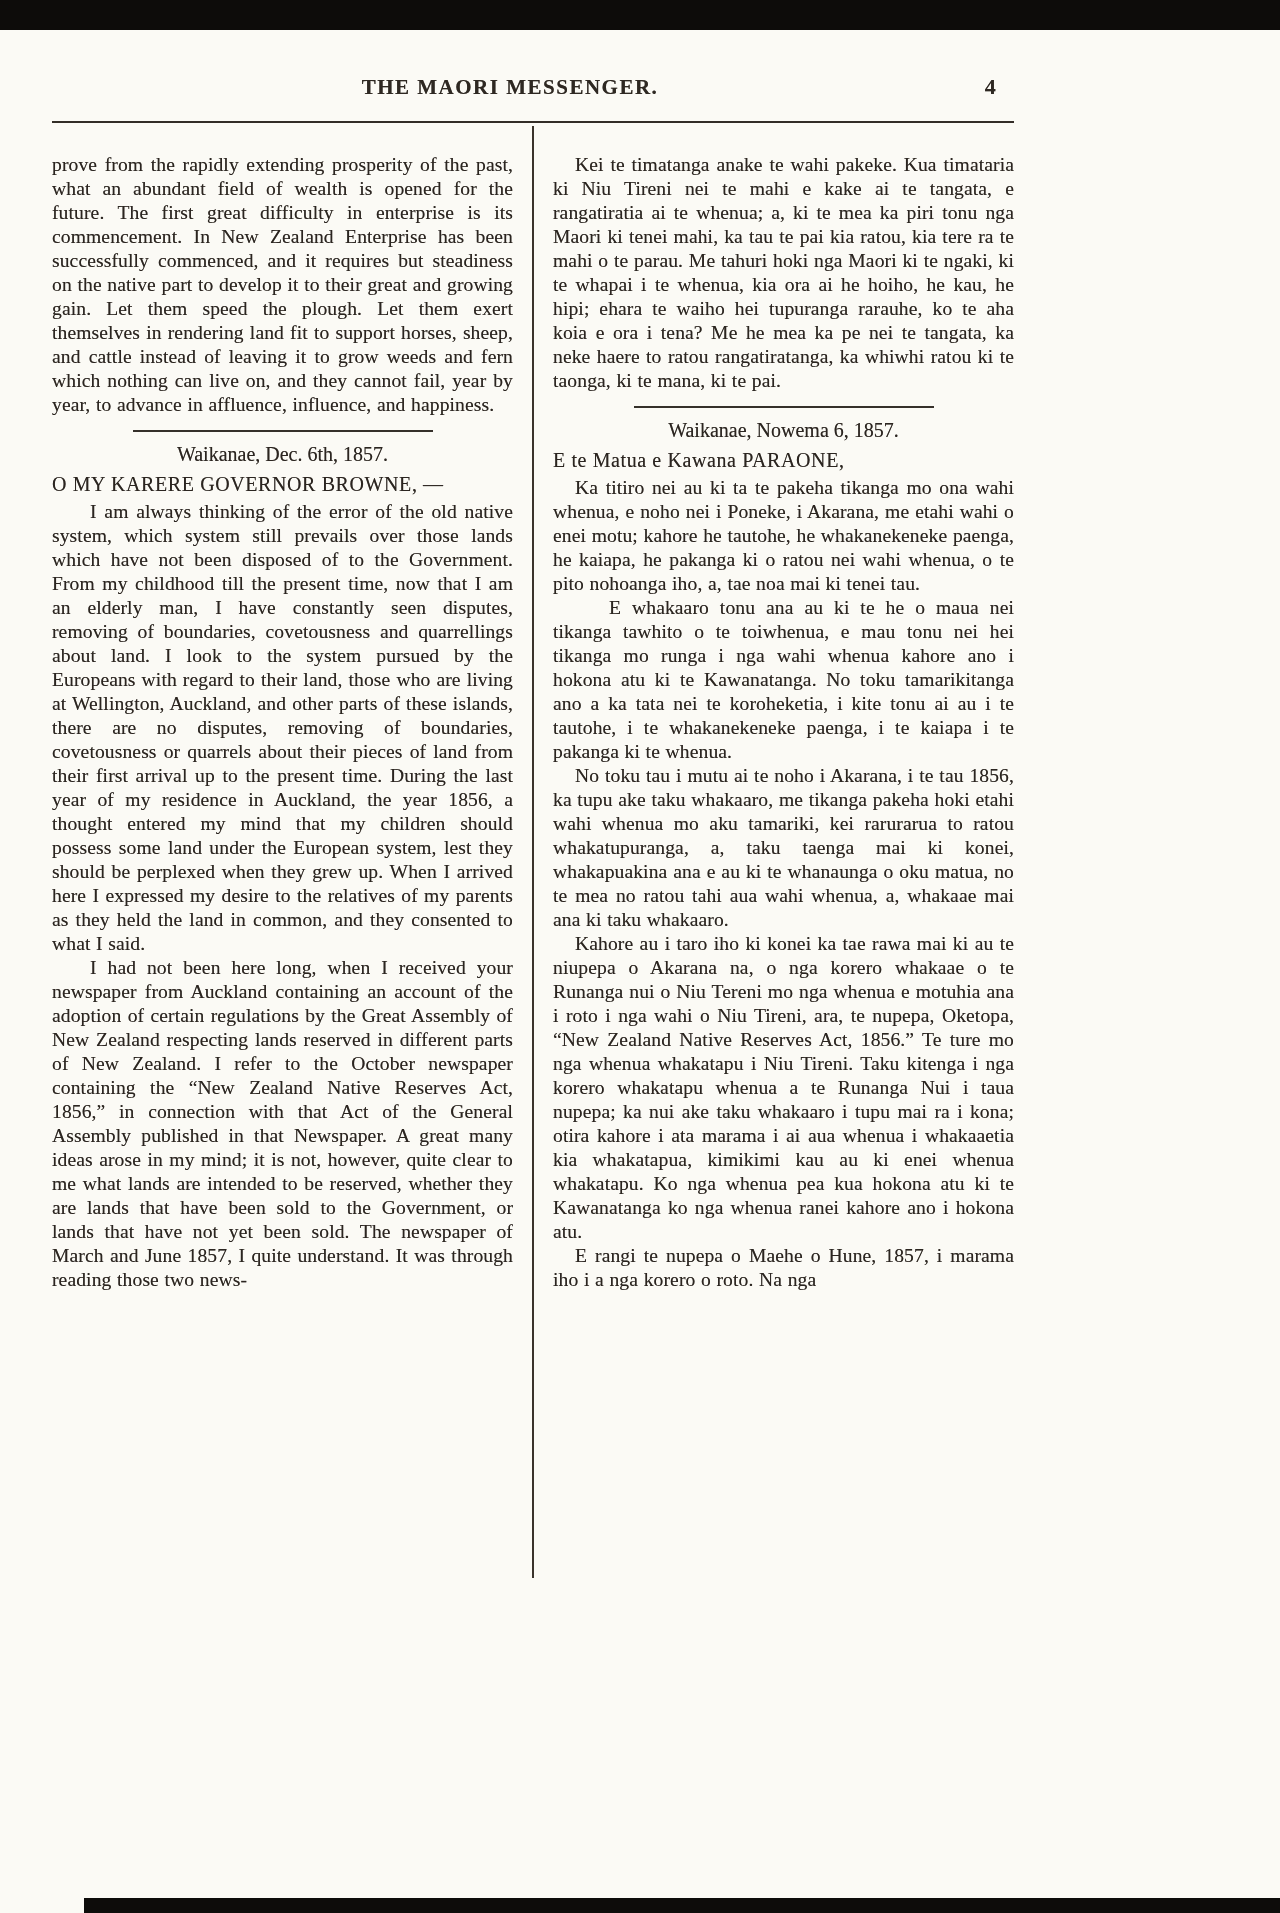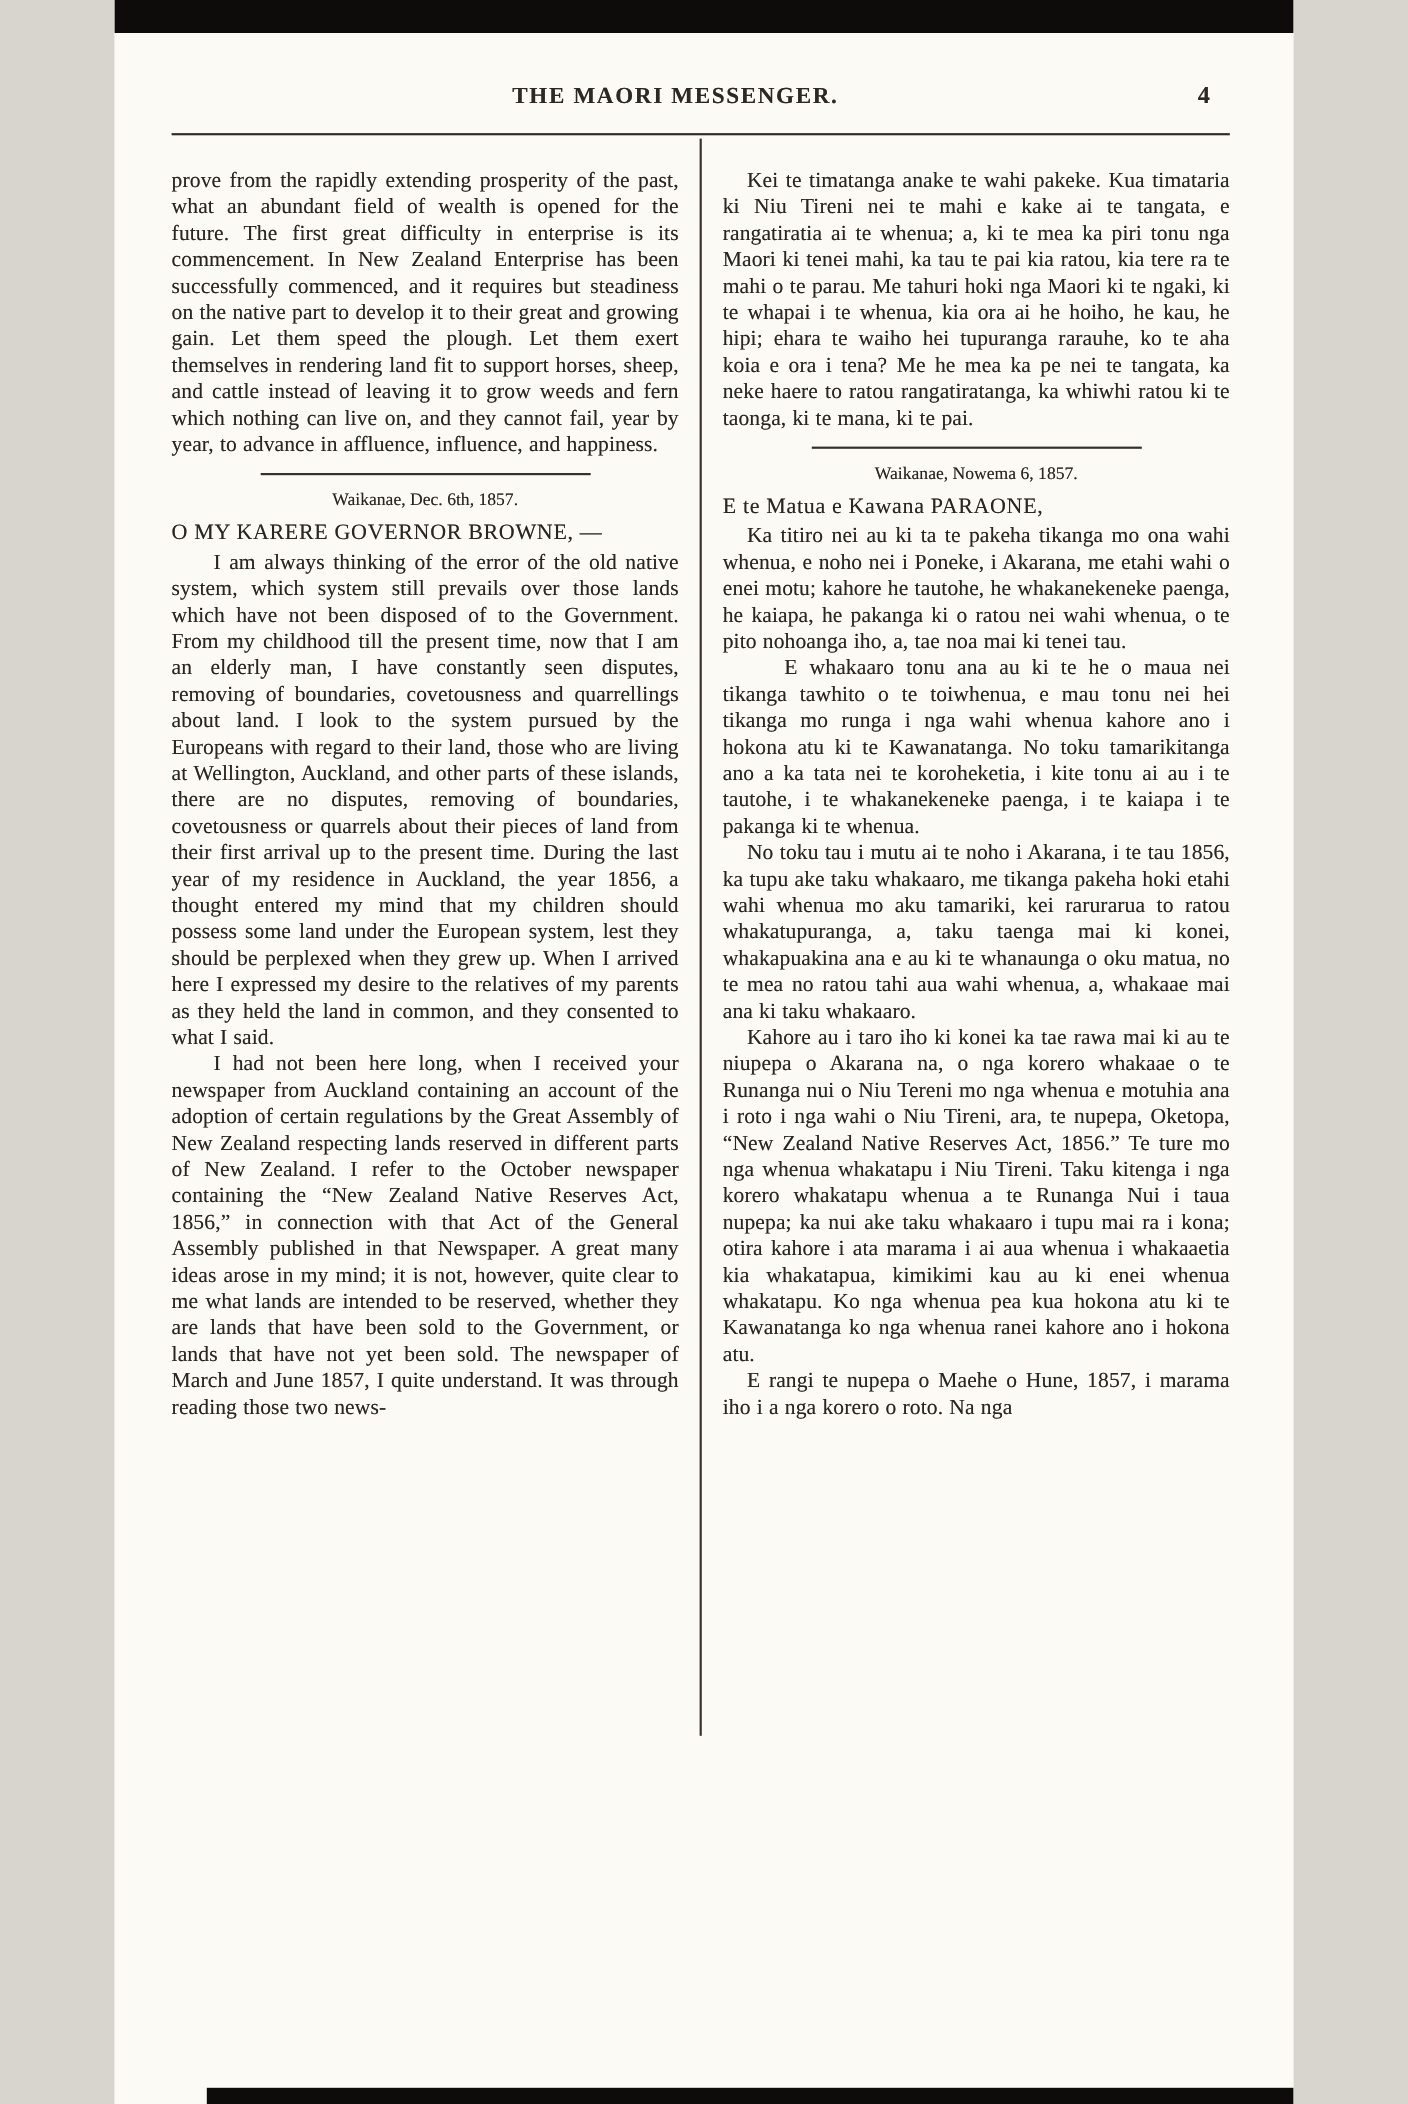--- a/index.html
+++ b/index.html
@@ -1,21 +1,21 @@
 <!DOCTYPE html>
 <html><head>
 <meta charset="utf-8">
 <style>
   * { box-sizing: border-box; }
   html, body { margin: 0; padding: 0; }
   body { background: #d8d5cf; font-family: "Liberation Serif", "DejaVu Serif", serif; }
 
   .page {
     position: relative;
-    width: 1072px;
+    width: 1280px;
     height: 1913px;
     margin: 0 auto;
     background: #fbfaf5;
     color: #2b2520;
     overflow: hidden;
   }
 
   
   .edge-top {
     position: absolute; top: 0; left: 0; width: 100%; height: 30px;
@@ -69,21 +69,21 @@
   .indent-lg  { text-indent: 56px; }
 
   .section-rule {
     width: 300px; height: 2px; background: #35302a;
     margin: 13px auto 9px auto;
   }
 
   .dateline {
     margin: 0 0 3px 0;
     text-align: center;
-    font-size: 16px;
+    font-size: 20px;
     line-height: 27px;
     text-shadow: 0 0 0.5px rgba(43,37,31,.5);
   }
   .salutation {
     margin: 0 0 3px 0;
     font-size: 20px;
     line-height: 26px;
     letter-spacing: .6px;
     text-shadow: 0 0 0.5px rgba(43,37,31,.5);
   }

